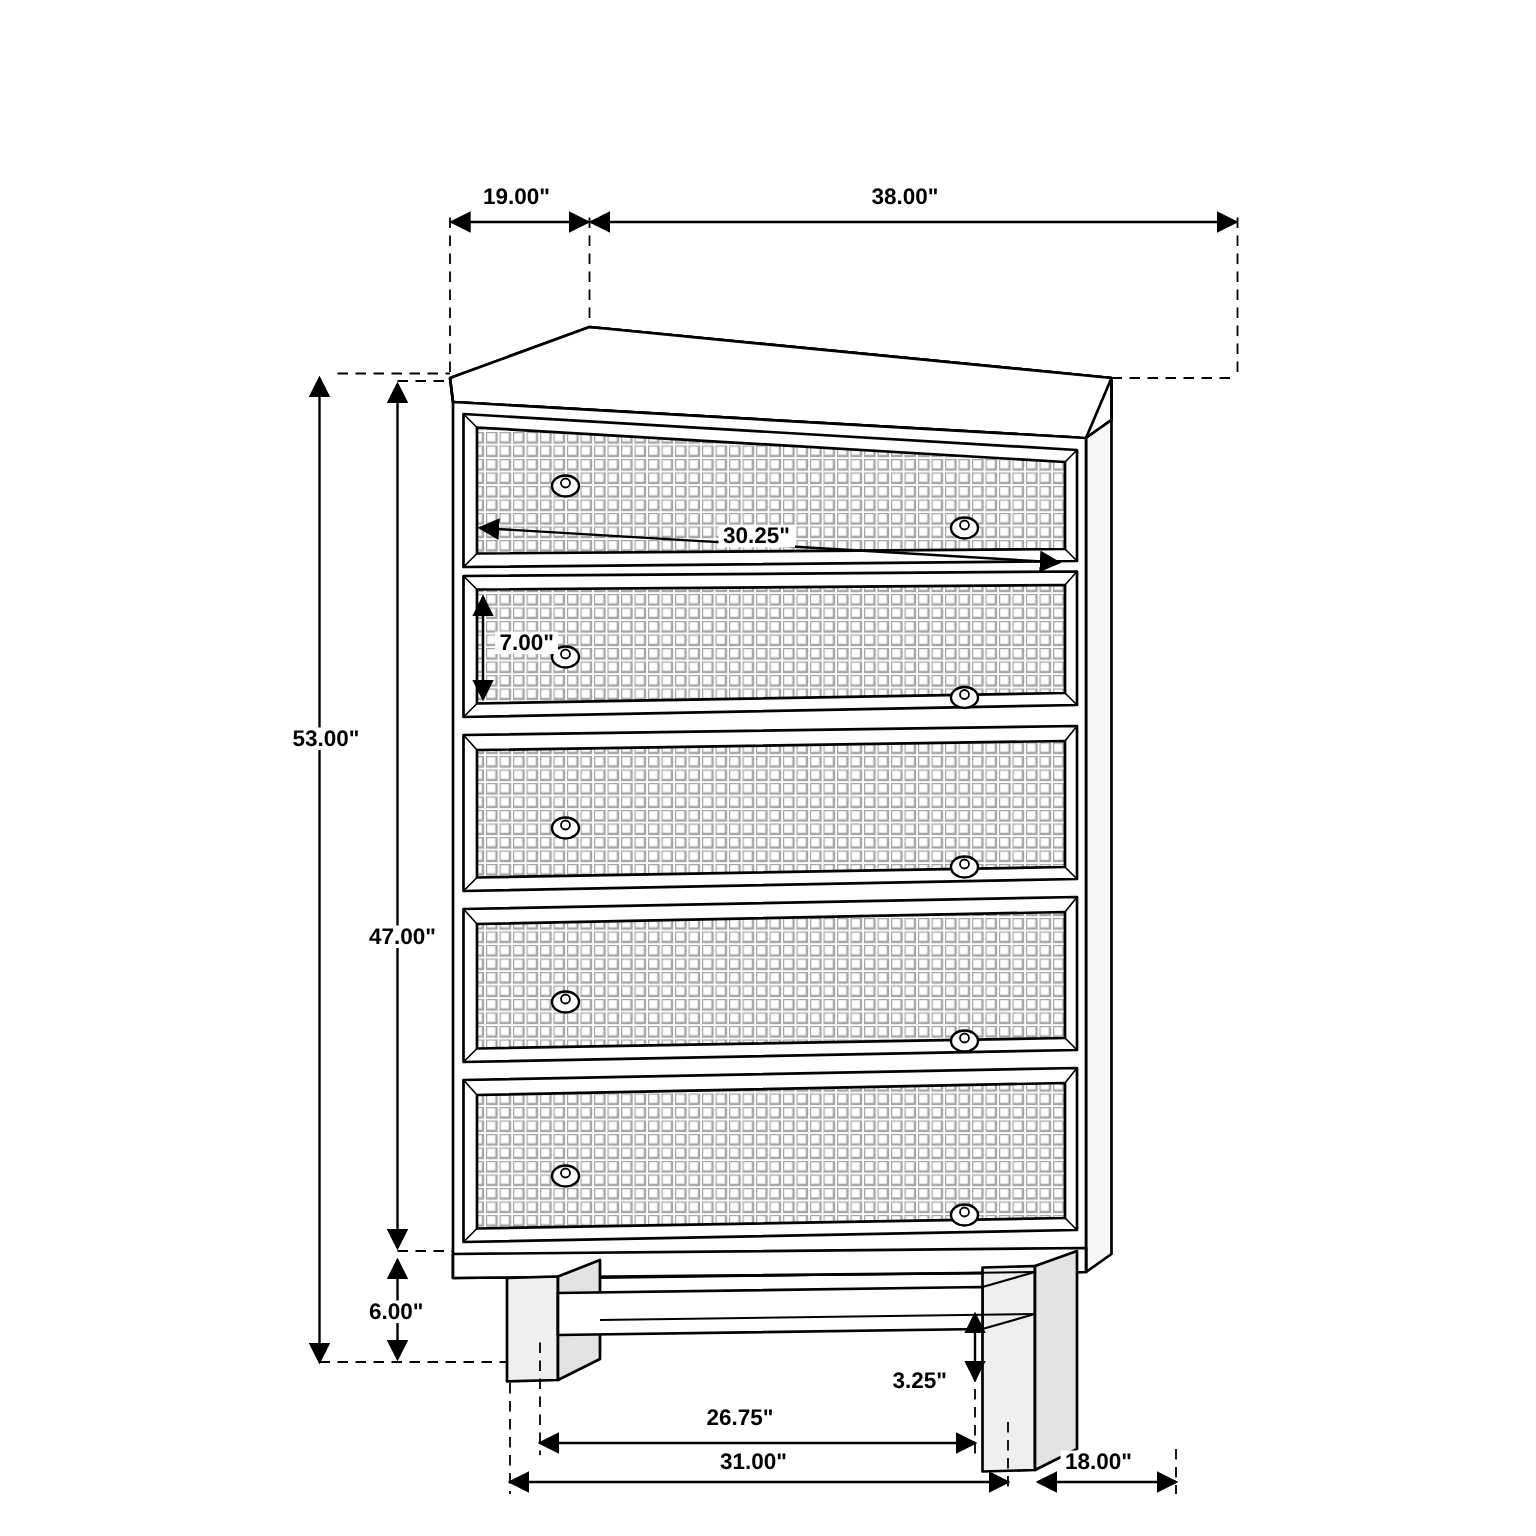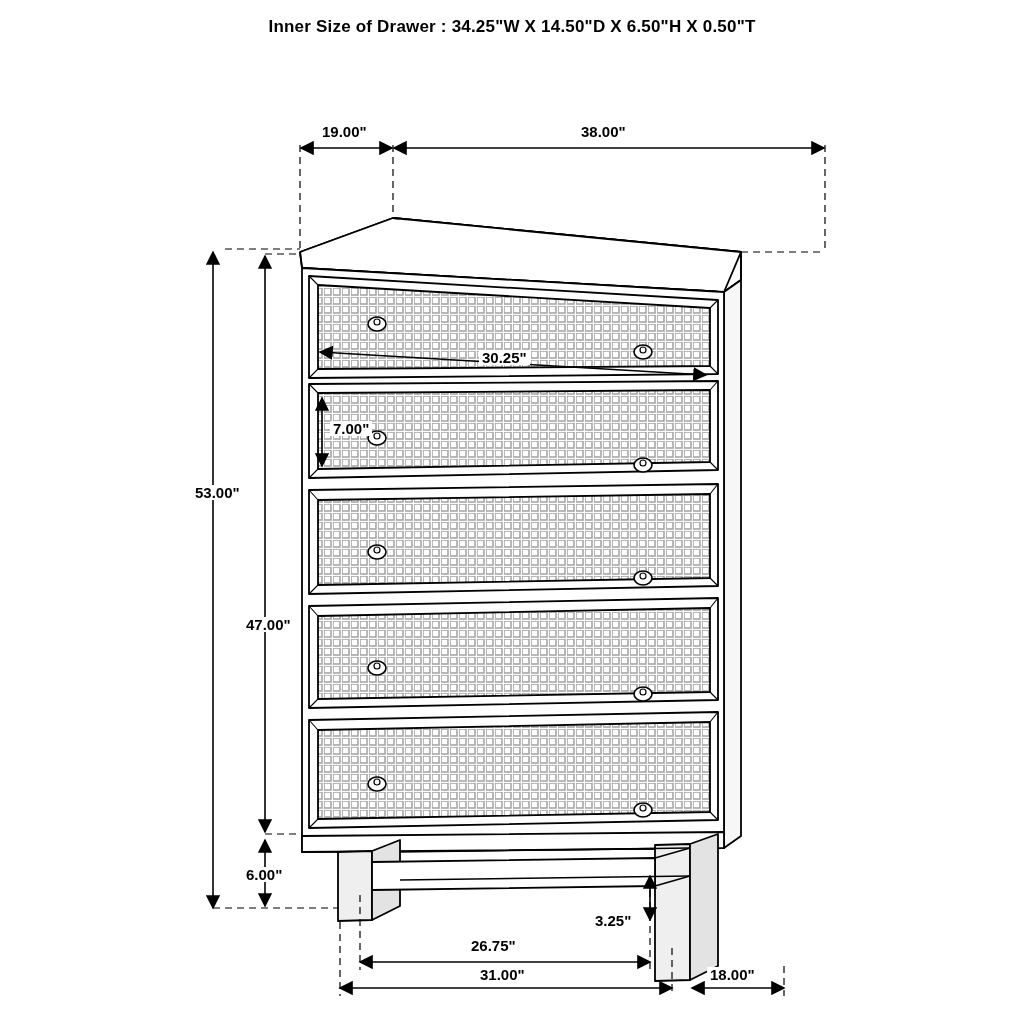--- a/index.html
+++ b/index.html
@@ -43,21 +43,20 @@
     background: #ffffff;
     padding: 0 3px;
     line-height: 15px;
   }
 </style>
 </head>
 <body>
 
 <div id="stage">
 
-  <div id="title">Inner Size of Drawer  : 34.25"W X 14.50"D X 6.50"H X 0.50"T</div>
 
   <svg id="drawing" width="1024" height="1024" viewBox="0 0 1024 1024">
     <defs>
       <pattern id="weave" width="9" height="9" patternUnits="userSpaceOnUse">
         <rect width="9" height="9" fill="#ffffff"></rect>
         <rect x="0" y="0" width="7" height="7" fill="none" stroke="#a6a6a6" stroke-width="1.6"></rect>
       </pattern>
       <pattern id="weaveSide" width="8" height="8" patternUnits="userSpaceOnUse" patternTransform="skewY(-12)">
         <rect width="8" height="8" fill="#ffffff"></rect>
         <rect x="0" y="0" width="6" height="6" fill="none" stroke="#b0b0b0" stroke-width="1.4"></rect>

